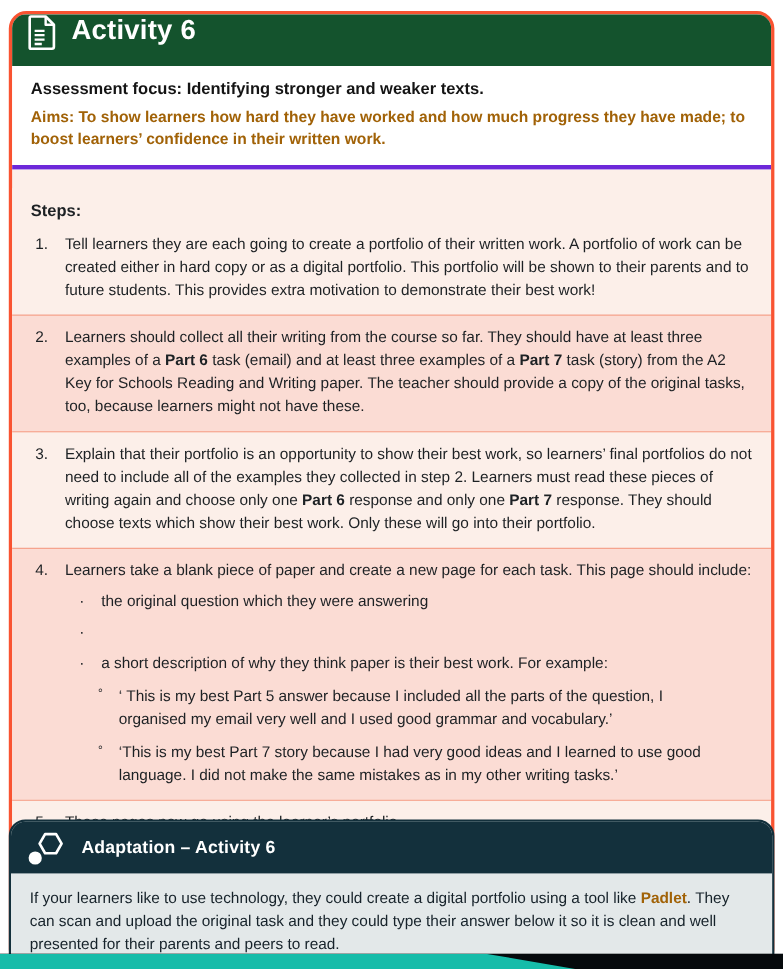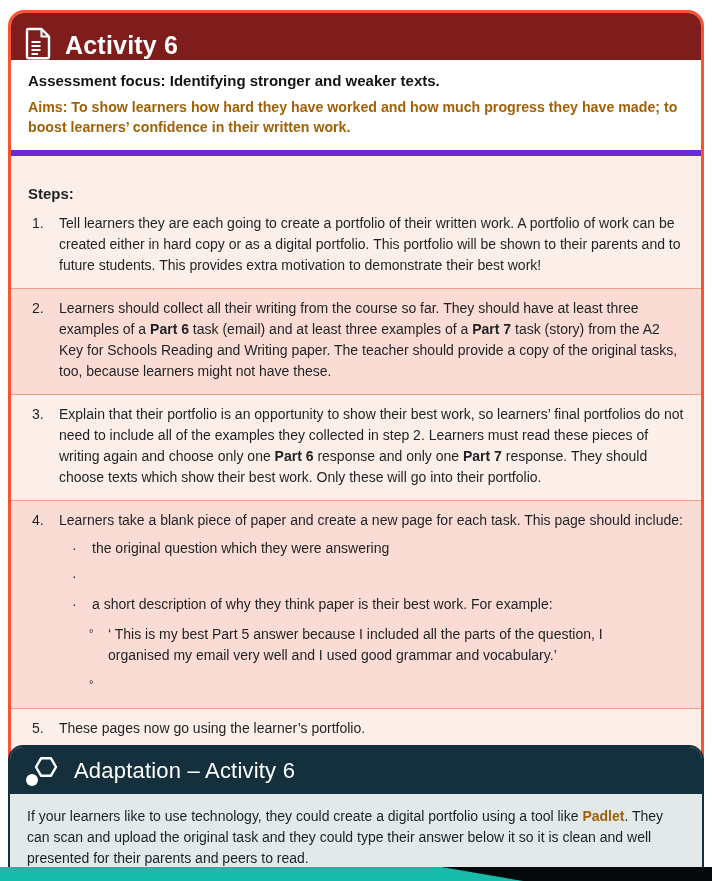--- a/index.html
+++ b/index.html
@@ -10,29 +10,29 @@
     font-family:"Liberation Sans", sans-serif;
     color:#1d2124;
   }
   
   .activity-card {
     position:absolute; left:8px; top:10px; width:696px; min-height:726px;
     border:3px solid #f95331; border-radius:16px; overflow:hidden;
     background:#fcefe9;
   }
   .activity-header {
-    background:#7f1d1d; height:47px;
-    display:flex; align-items:flex-end; gap:13px; padding:0 14px;
+    background:#14532d; height:47px;
+    display:flex; align-items:flex-start; gap:13px; padding:0 14px;
   }
   .activity-title {
     color:#ffffff; font-size:25px; font-weight:bold; letter-spacing:.2px;
   }
   .focus-section {
     background:#ffffff; padding:12px 17px 13px;
-    border-bottom:6px solid #6d28d9;
+    border-bottom:4px solid #6d28d9;
   }
   .assessment { font-size:15px; font-weight:bold; color:#141414; margin-bottom:8px; }
   .aims { font-size:14.2px; font-weight:bold; color:#a16207; line-height:1.42; }
   .steps-label { font-size:15px; font-weight:bold; padding:12px 17px 2px; background:#fcefe9;margin-top:17px; }
   .step { display:flex; padding:9px 16px 12px 0; font-size:14px; line-height:21px; }
   .step .num { flex:none; width:27px; margin-left:21px; }
   .step .body { flex:1; }
   .step.light { background:#fcefe9; }
   .step.dark  { background:#fbdcd4; }
   .step.sep   { border-top:1px solid #f59d85; }
@@ -44,21 +44,21 @@
   
   .adaptation-card {
     position:absolute; left:8px; top:745px; width:696px;
     border:2px solid #13303c; border-radius:15px; overflow:hidden;
     background:#e3e8e9;
   }
   .adaptation-header {
     background:#13303c; height:47px;
     display:flex; align-items:center; gap:13px; padding:0 13px;
   }
-  .adaptation-title { color:#ffffff; font-size:22px; font-weight:normal; letter-spacing:.2px; }
+  .adaptation-title { color:#ffffff; font-size:16px; font-weight:bold; letter-spacing:.2px; }
   .adaptation-body {
     padding:12px 17px 14px; font-size:14px; line-height:21px; color:#16222a;
   }
   .adaptation-body b { color:#a16207; }
   
   .footer-ribbon { position:absolute; left:0; right:0; bottom:0; height:14px; background:#05090c; }
   .footer-teal {
     position:absolute; inset:0; background:#16bca9;
     clip-path:polygon(0 0, 62% 0, 73.5% 100%, 0 100%);
   }
@@ -126,20 +126,21 @@
         <div class="bullet">
           <span class="bm">·</span>
           <span>a short description of why they think paper is their best work. For example:</span>
         </div>
         <div class="bullet sub">
           <span class="bm">°</span>
           <span>‘ This is my best Part 5 answer because I included all the parts of the question, I organised my email very well and I used good grammar and vocabulary.’</span>
         </div>
         <div class="bullet sub">
           <span class="bm">°</span>
+          <span>‘This is my best Part 7 story because I had very good ideas and I learned to use good language. I did not make the same mistakes as in my other writing tasks.’</span>
         </div>
       </div>
     </div>
 
     <div class="step light sep">
       <div class="num">5.</div>
       <div class="body">
         <span>These pages now go using the learner’s portfolio.</span>
       </div>
     </div>

